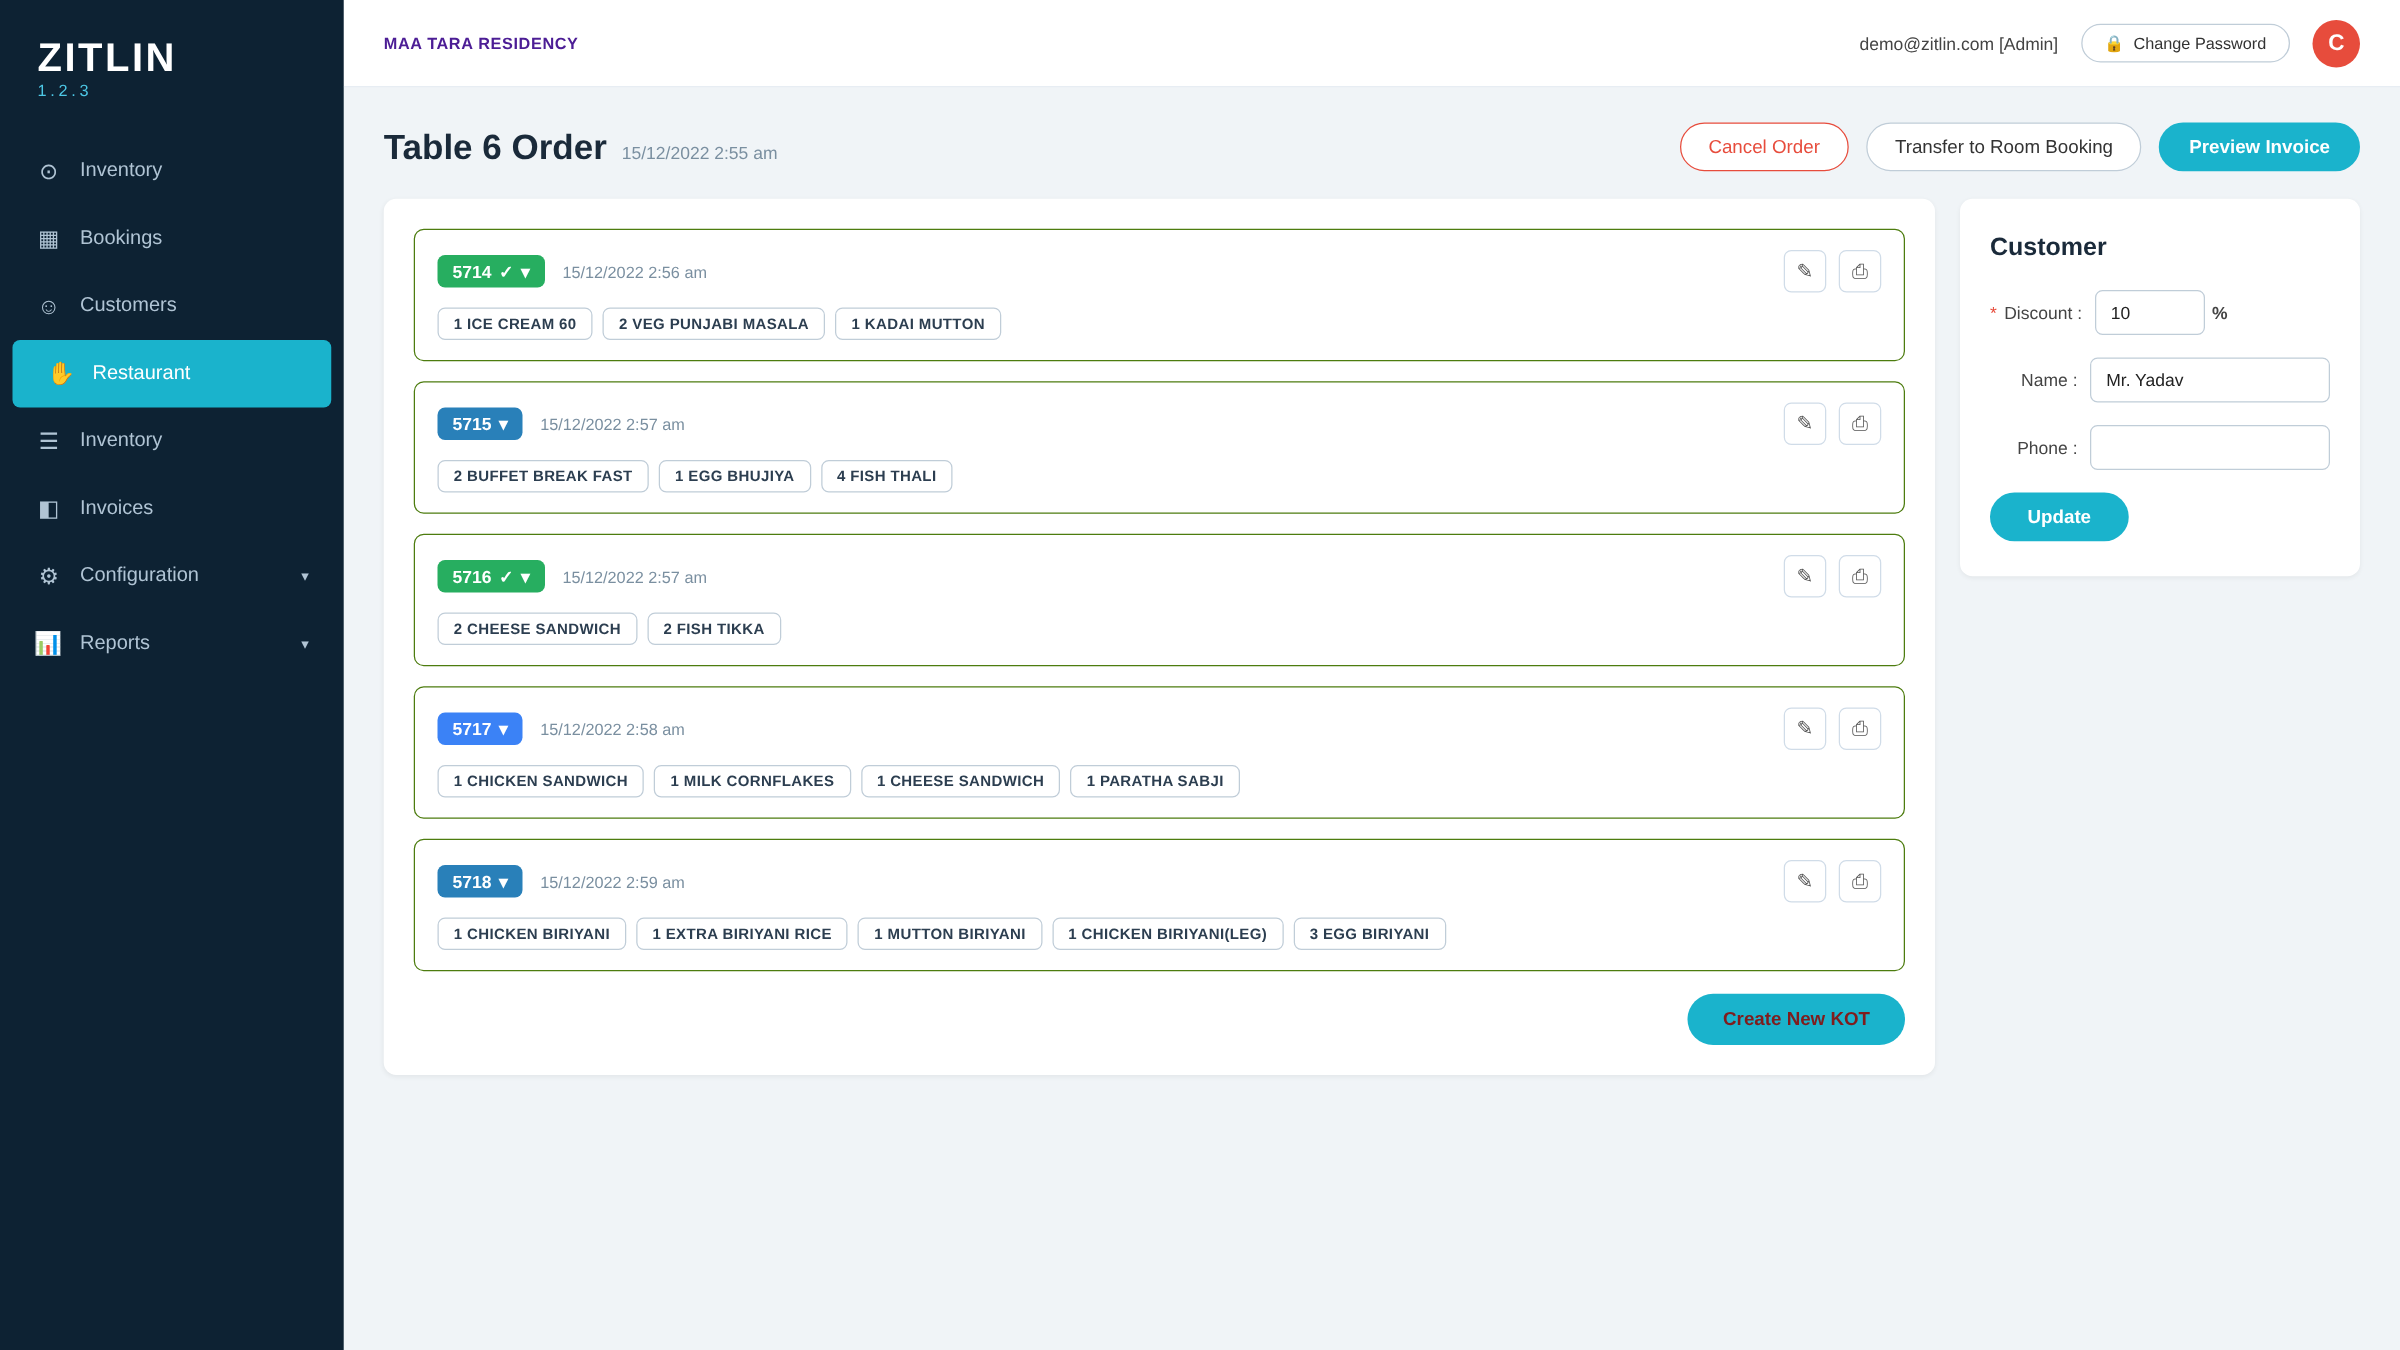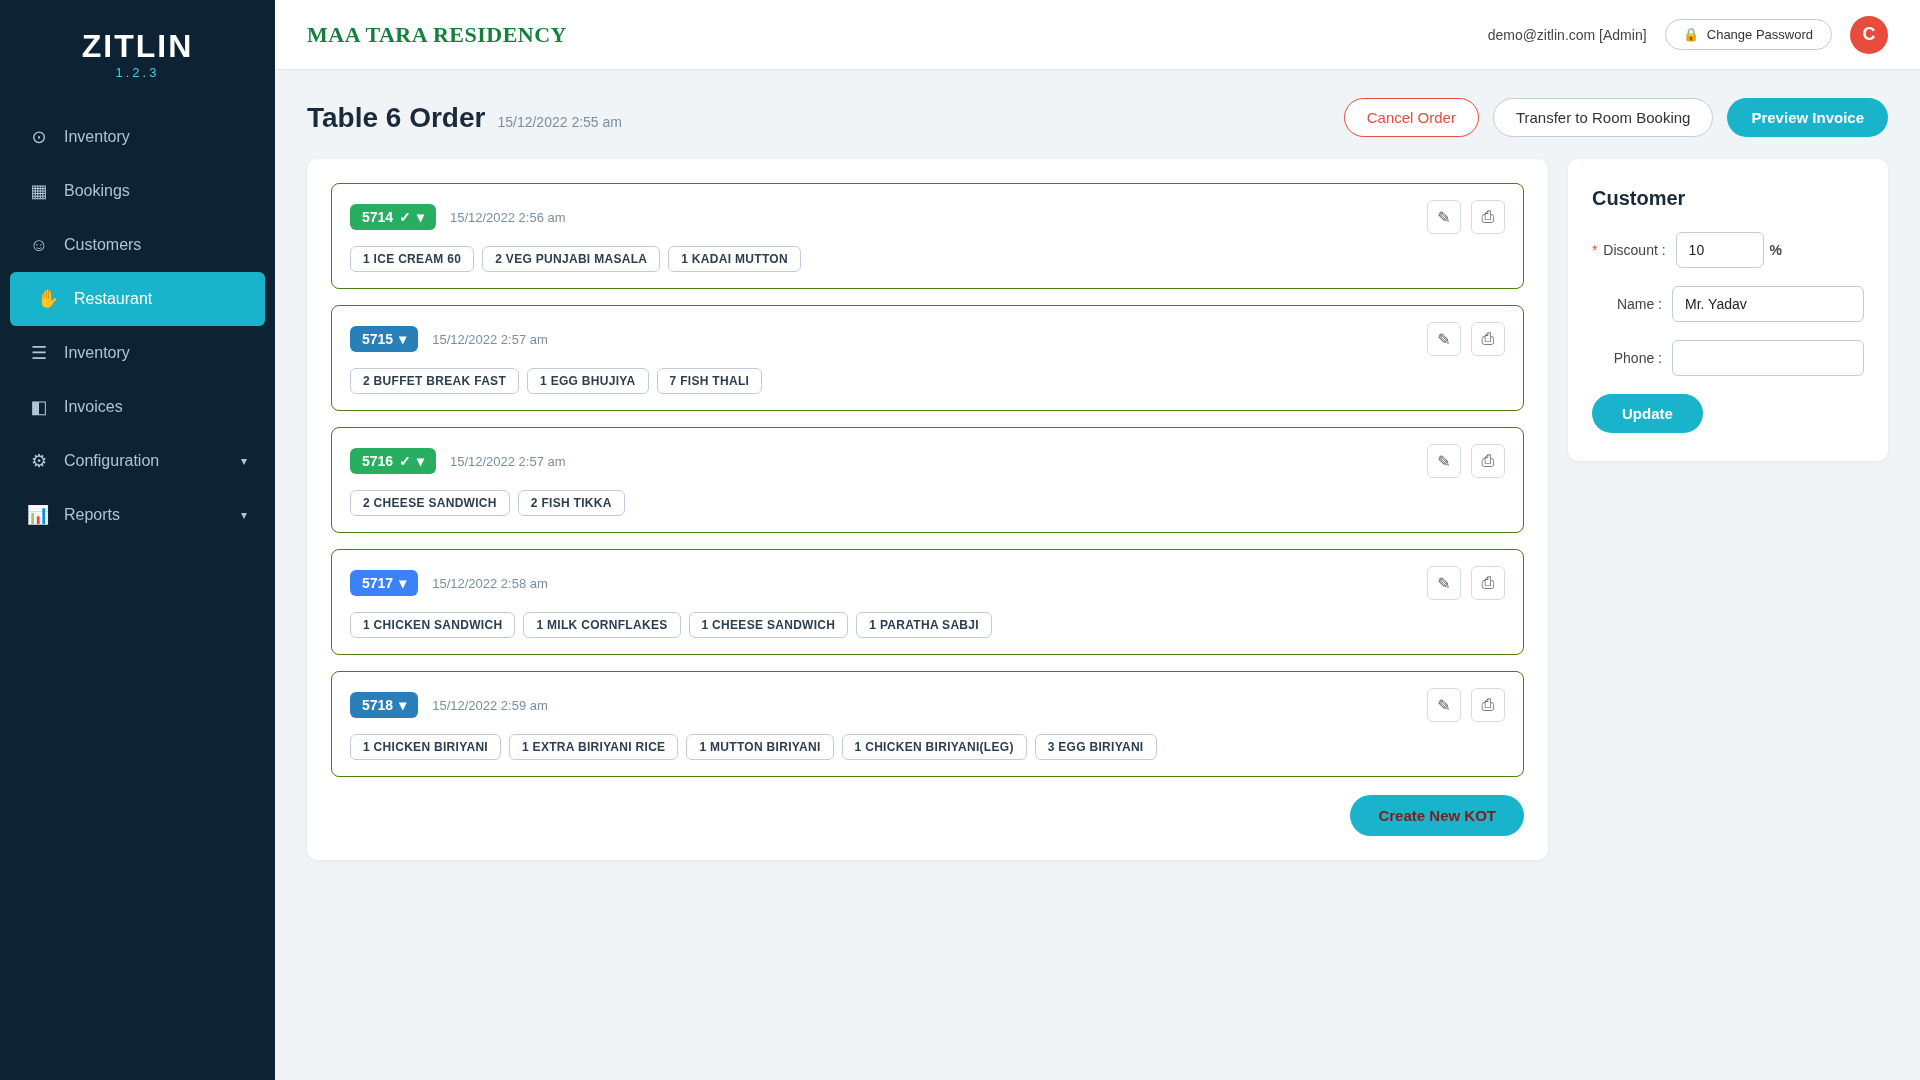--- a/index.html
+++ b/index.html
@@ -11,21 +11,20 @@
       min-width: 275px;
       background: #0d2233;
       color: #fff;
       display: flex;
       flex-direction: column;
       height: 100vh;
       overflow-y: auto;
     }
     .sidebar-logo {
       padding: 28px 30px 20px;
-      text-align: center;
     }
     .logo-text {
       font-size: 32px;
       font-weight: 700;
       color: #fff;
       letter-spacing: 2px;
     }
     .logo-version {
       font-size: 13px;
       color: #4dc8e6;
@@ -79,25 +78,24 @@
       background: #fff;
       padding: 0 32px;
       height: 70px;
       display: flex;
       align-items: center;
       justify-content: space-between;
       border-bottom: 1px solid #e0e8ef;
       flex-shrink: 0;
     }
     .topbar-title {
-      font-size: 22px;
+      font-size: 13px;
       font-weight: 600;
-      color: #15803d;
+      color: #4c1d95;
       letter-spacing: 0.5px;
-      font-family: Liberation Serif, serif;
     }
     .topbar-right {
       display: flex;
       align-items: center;
       gap: 18px;
     }
     .topbar-email {
       font-size: 14px;
       color: #444;
     }
@@ -465,21 +463,21 @@
         <span class="kot-time">15/12/2022 2:57 am</span>
       </div>
       <div class="kot-actions">
         <button class="kot-action-btn">✎</button>
         <button class="kot-action-btn">⎙</button>
       </div>
     </div>
     <div class="kot-items">
       <span class="kot-item-tag">2 BUFFET BREAK FAST</span>
                 <span class="kot-item-tag">1 EGG BHUJIYA</span>
-                <span class="kot-item-tag">7 FISH THALI</span>
+                <span class="kot-item-tag">4 FISH THALI</span>
     </div>
   </div>
             <div class="kot-card">
     <div class="kot-header">
       <div class="kot-header-left">
         <span class="kot-badge" style="background:#27ae60;">
           5716 <span>✓</span> <span>▾</span>
         </span>
         <span class="kot-time">15/12/2022 2:57 am</span>
       </div>

